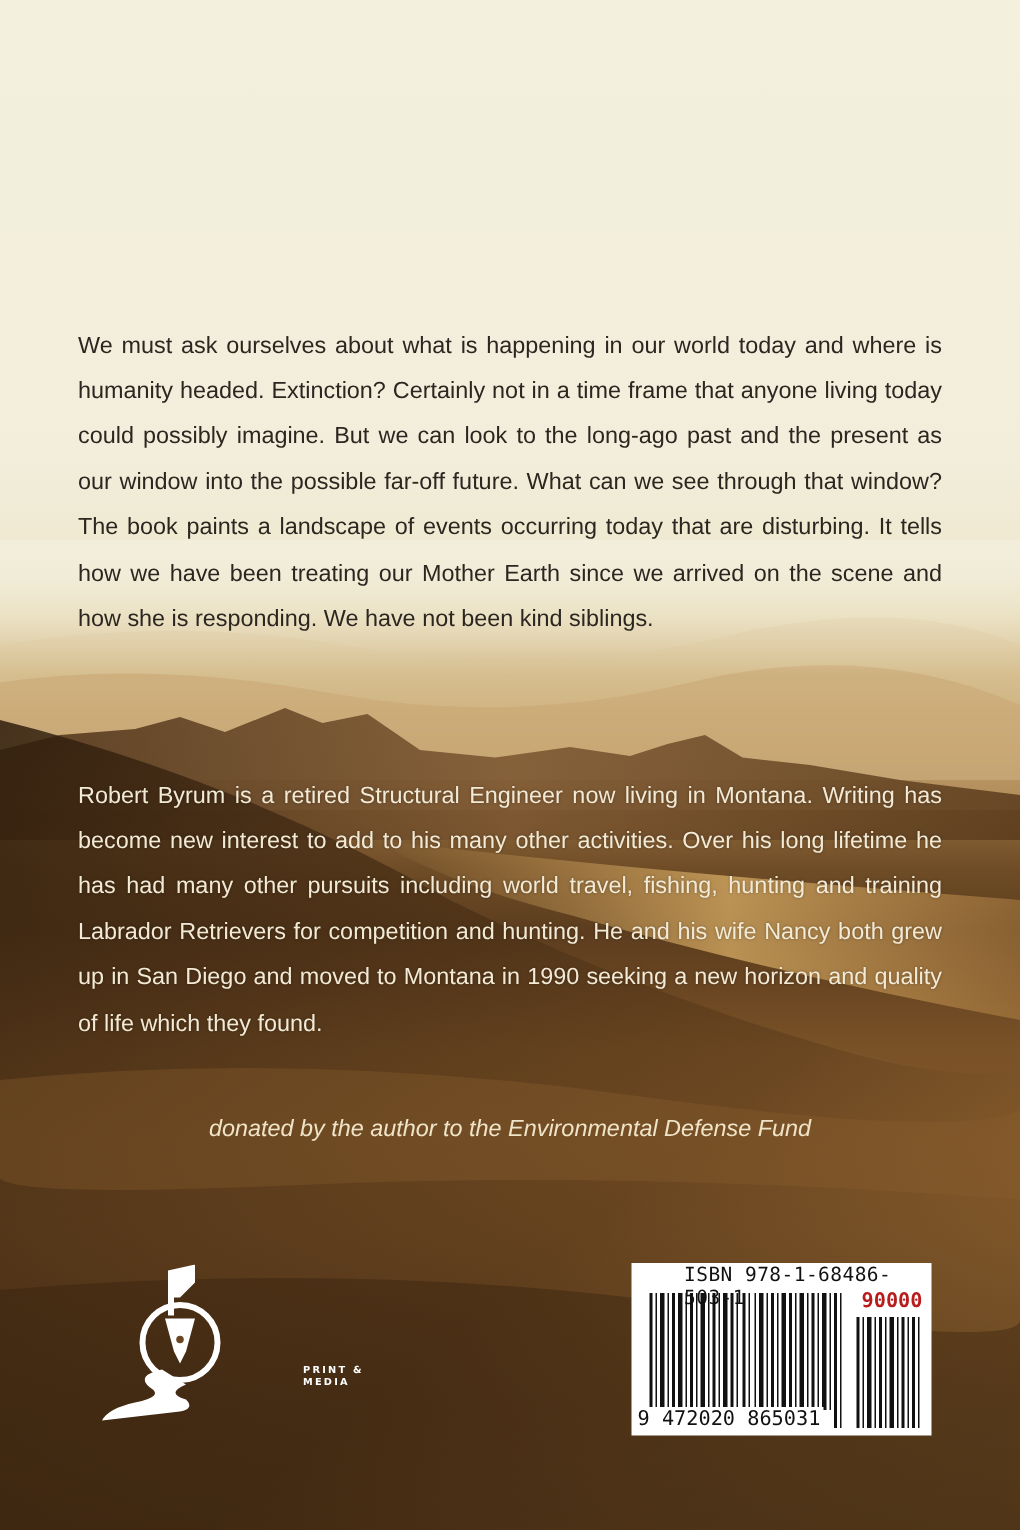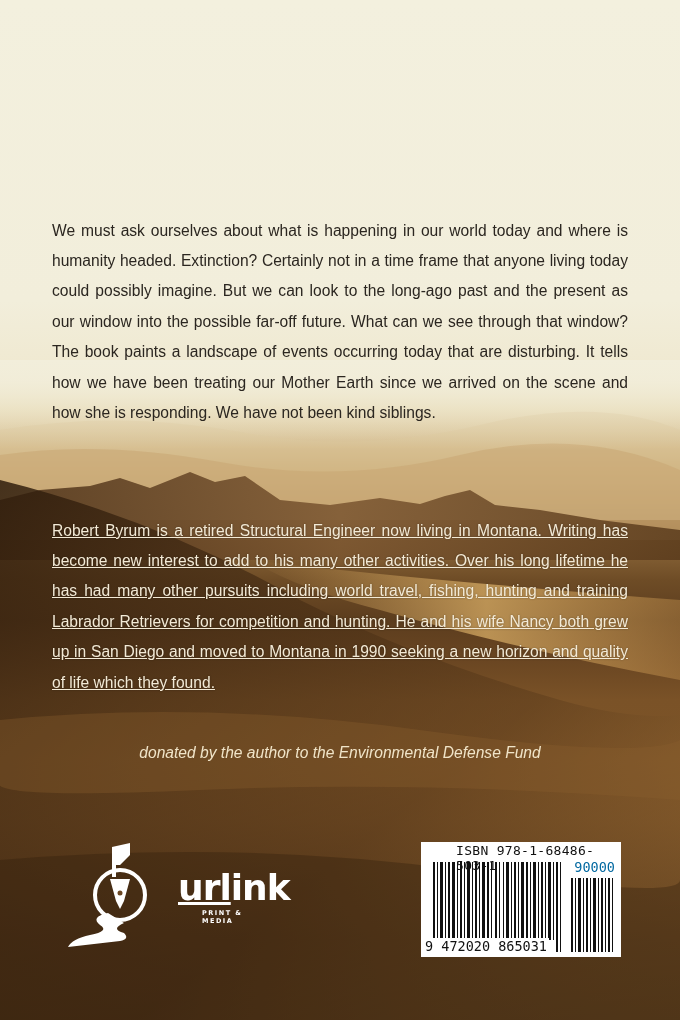--- a/index.html
+++ b/index.html
@@ -16,21 +16,21 @@
   }
   
   .dunes { position: absolute; left: 0; top: 0; width: 680px; height: 1020px; }
   .text-block {
     position: absolute; left: 52px; width: 576px;
     font-family: "Liberation Sans", sans-serif;
     font-size: 15.6px; line-height: 30.4px;
     text-align: justify; text-align-last: left;
   }
   .blurb { top: 200px; color: #2b2620; }
-  .bio { top: 500px; color: #f3ead6; text-shadow: 0 0 2px rgba(0,0,0,0.35); text-decoration: underline; }
+  .bio { top: 500px; color: #f3ead6; text-shadow: 0 0 2px rgba(0,0,0,0.35); }
   .dedication {
     position: absolute; left: 0; width: 680px; top: 736px;
     text-align: center; font-family: "Liberation Sans", sans-serif;
     font-style: italic; font-size: 15.6px; line-height: 33px; color: #f0e4c8;
   }
   .logo { position: absolute; left: 60px; top: 843px; width: 190px; height: 110px; }
   .logo-word {
     position: absolute; left: 118px; top: 24px;
     font-family: "DejaVu Sans", sans-serif; font-weight: bold;
     font-size: 36px; color: #ffffff; letter-spacing: -1px;
@@ -46,21 +46,21 @@
     background: #ffffff;
   }
   .isbn-line {
     position: absolute; left: 5px; top: 1px;
     font-family: "DejaVu Sans Mono", monospace; font-size: 13px; color: #111;
     letter-spacing: 0.3px;
     margin-left: 30px;
   }
   .addon-num {
     position: absolute; right: 6px; top: 17px;
-    font-family: "DejaVu Sans Mono", monospace; font-size: 13.5px; color: #0369a1;
+    font-family: "DejaVu Sans Mono", monospace; font-size: 13.5px; color: #b91c1c; font-weight: bold;
   }
   .ean-num {
     position: absolute; left: 4px; top: 96px;
     font-family: "DejaVu Sans Mono", monospace; font-size: 13.5px; color: #111;
     background: #fff; padding-right: 2px;
   }
   .bars { position: absolute; left: 0; top: 0; }
 </style>
 </head>
 <body>
@@ -118,23 +118,20 @@
 
       <path d="M52 4 L70 0 L70 12 L60 22 L56 22 L56 34 L52 34 Z" fill="#ffffff"></path>
 
       <circle cx="60" cy="52" r="25" fill="none" stroke="#ffffff" stroke-width="4"></circle>
 
       <path d="M50 36 L70 36 L64 58 L60 66 L56 58 Z" fill="#ffffff"></path>
       <circle cx="60" cy="50" r="2.5" fill="#6a4622"></circle>
 
       <path d="M48 70 Q30 74 40 82 Q50 88 30 92 Q12 96 8 104 L60 98 Q70 96 64 90 Q50 86 64 80 Z" fill="#ffffff"></path>
     </svg>
-    <div class="logo-word">
-      <span class="url">url</span><span>ink</span>
-    </div>
     <div class="logo-tag">PRINT &amp; MEDIA</div>
   </div>
 
   <div class="barcode-box">
     <div class="isbn-line">ISBN 978-1-68486-503-1</div>
     <div class="addon-num">90000</div>
     <svg class="bars" width="200" height="115" viewBox="0 0 200 115">
 
       <g fill="#111">
         <rect x="12" y="20" width="2" height="90"></rect>

